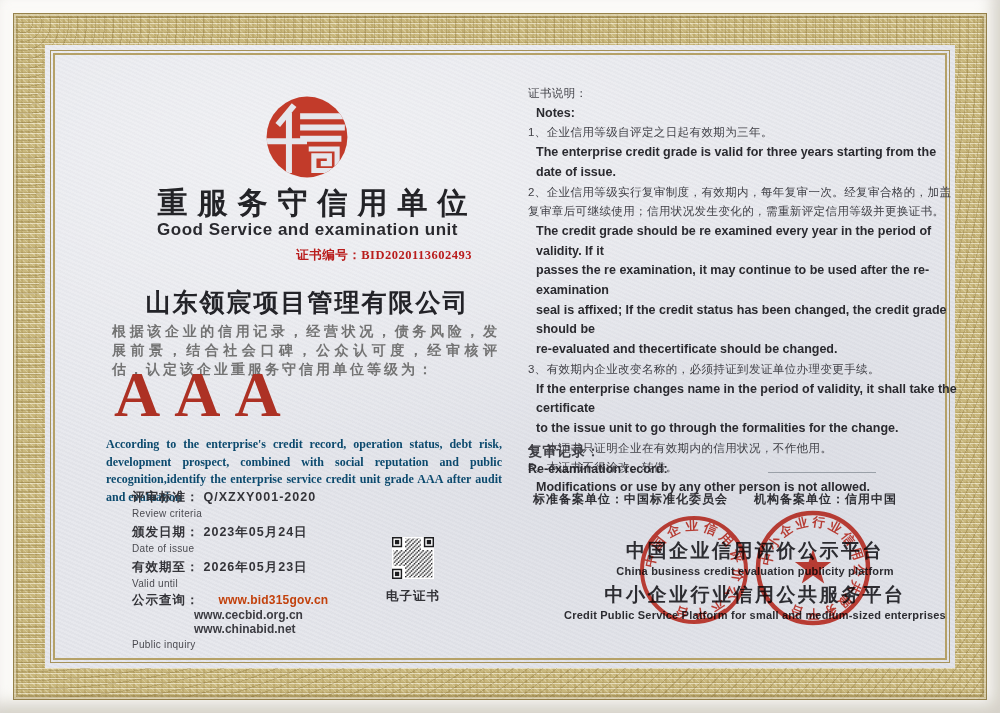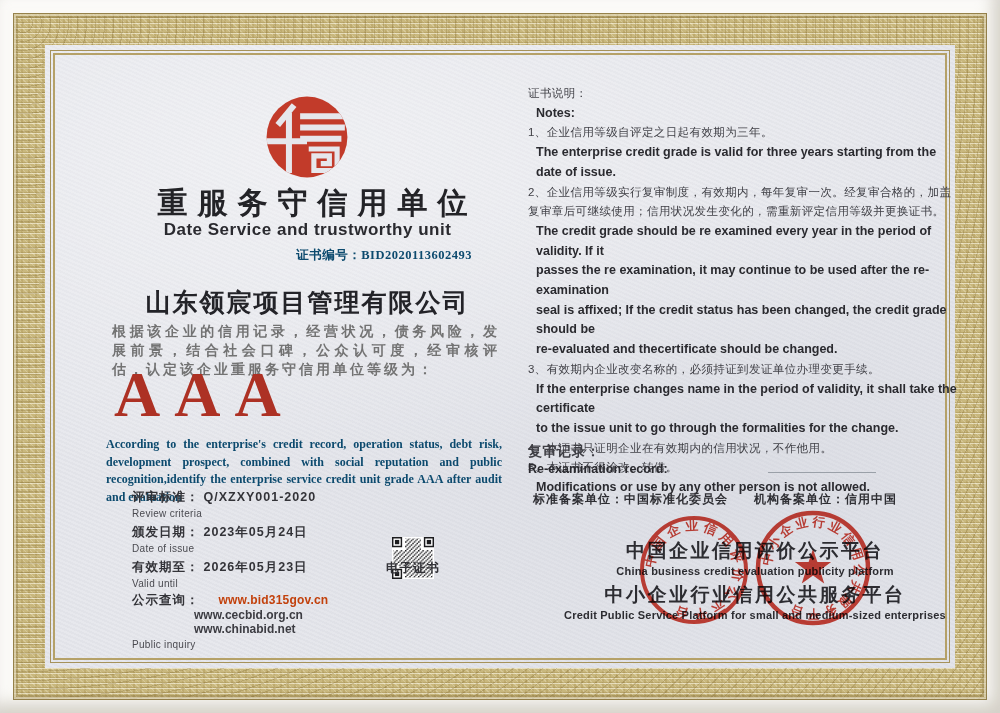--- a/index.html
+++ b/index.html
@@ -24,39 +24,39 @@
       #e6e7ec;}
   .rule-a{position:absolute;inset:5px;border:1px solid #a6925a;}
   .rule-b{position:absolute;inset:8px;border:2px solid #b5a168;}
   .abs{position:absolute;}
   
   .title{left:100px;top:183px;width:415px;text-align:center;font-size:30px;font-weight:800;
          letter-spacing:10px;padding-left:10px;color:#232327;}
   .subtitle{left:100px;top:220px;width:415px;text-align:center;font-size:17px;font-weight:800;
          letter-spacing:.5px;color:#2a2a2f;}
   .certno{left:100px;top:247px;width:372px;text-align:right;font-family:"Liberation Serif","DejaVu Serif",serif;
-         font-weight:700;font-size:12.5px;color:#0c4a6e;letter-spacing:.5px;}
+         font-weight:700;font-size:12.5px;color:#b91c1c;letter-spacing:.5px;}
   .company{left:100px;top:286px;width:415px;text-align:center;font-size:25px;font-weight:800;
          letter-spacing:2px;color:#232328;}
   .para-cn{left:112px;top:322px;width:388px;font-size:14px;font-weight:700;letter-spacing:3px;
          line-height:18.8px;color:#737373;text-align:justify;}
   .grade{left:100px;top:358px;width:415px;font-family:"Liberation Serif","DejaVu Serif",serif;
          font-weight:700;font-size:64px;letter-spacing:14px;padding-left:14px;color:#ad3124;}
   .para-en{left:106px;top:436px;width:396px;font-family:"Liberation Serif","DejaVu Serif",serif;
          font-weight:700;font-size:12px;line-height:17.6px;color:#0c4a6e;text-align:justify;}
   
   .detail{left:132px;width:330px;}
   .d-row{font-size:12.5px;font-weight:700;letter-spacing:1px;color:#333338;}
   .d-row .val{margin-left:4px;}
   .d-en{font-size:10px;font-weight:400;color:#4a4a50;margin-top:2px;letter-spacing:.3px;}
   .url-line{font-size:12px;font-weight:600;color:#3c3c42;margin-left:62px;line-height:13.8px;}
   .url-first{display:inline;margin-left:19px;font-size:12px;font-weight:600;color:#c2410c;letter-spacing:.2px;}
   
   .qr{left:392px;top:537px;width:42px;height:42px;}
-  .qr-label{left:384px;top:560px;width:58px;text-align:center;font-size:12.5px;font-weight:700;color:#333338;letter-spacing:1px;}
+  .qr-label{left:384px;top:588px;width:58px;text-align:center;font-size:12.5px;font-weight:700;color:#333338;letter-spacing:1px;}
   
   .notes{left:528px;top:84px;width:432px;line-height:19.7px;}
   .n-cn{font-size:11.5px;color:#3f3f45;letter-spacing:.4px;font-weight:500;}
   .n-en{font-size:12.5px;color:#2a2a2f;font-weight:700;padding-left:8px;}
   .review-cn{left:528px;top:443px;font-size:14px;color:#3f3f45;font-weight:600;letter-spacing:.5px;}
   .review-en{left:528px;top:462px;font-size:12.5px;color:#2a2a2f;font-weight:700;}
   .review-line{left:768px;top:472px;width:108px;height:1px;background:#9aa0a8;}
   .filing{left:533px;top:491px;width:420px;display:flex;gap:26px;font-size:12px;font-weight:700;
           letter-spacing:1px;color:#2e2e33;}
   
@@ -89,21 +89,21 @@
       <path d="M29 22 V92"></path>
       <path d="M2 55 H50"></path>
       <path d="M42 26 H98"></path>
       <path d="M42 39 H94"></path>
       <path d="M42 52 H90"></path>
       <path d="M52 64 H85 V89 H58 V72 H76 V81 H66" stroke-width="6"></path>
     </g>
   </svg>
 
   <div class="abs title">重服务守信用单位</div>
-  <div class="abs subtitle">Date Service and trustworthy unit</div>
+  <div class="abs subtitle">Good Service and examination unit</div>
   <div class="abs certno">
     <span>证书编号：</span><span>BID2020113602493</span>
   </div>
 
   <div class="abs company">山东领宸项目管理有限公司</div>
   <div class="abs para-cn">根据该企业的信用记录，经营状况，债务风险，发展前景，结合社会口碑，公众认可度，经审核评估，认定该企业重服务守信用单位等级为：</div>
   <div class="abs grade">AAA</div>
   <div class="abs para-en">According to the enterprise's credit record, operation status, debt risk, development prospect, combined with social reputation and public recognition,identify the enterprise service credit unit grade AAA after audit and evaluation</div>
 
   <div class="abs detail" style="top:489px">

